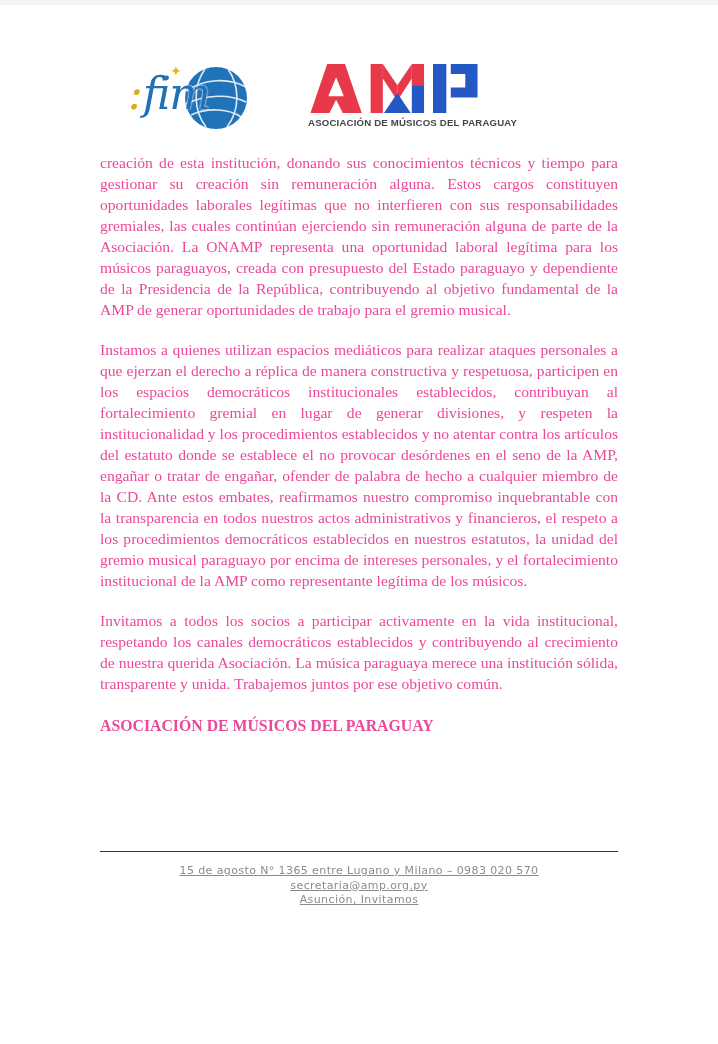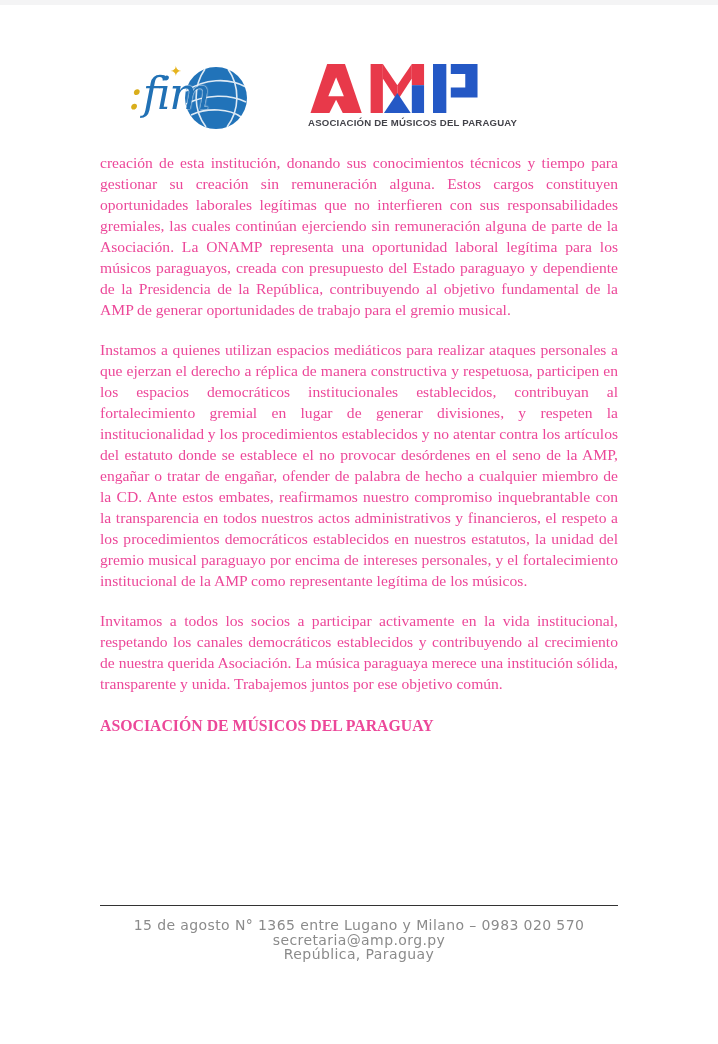--- a/index.html
+++ b/index.html
@@ -64,28 +64,29 @@
   .signature {
     margin-top: 21px;
     font-weight: bold;
     font-size: 15.8px;
     line-height: 22px;
     text-align: left;
   }
 
   
   .page-footer {
-    position: absolute; left: 100px; top: 905px;
+    position: absolute; left: 100px; top: 851px;
     width: 518px;
     text-align: center;
     font-family: "DejaVu Sans", sans-serif;
-    font-size: 14px;
+    font-size: 11px;
     color: #8b8b8b;
     letter-spacing: 0.4px;
     line-height: 14.6px;
+    text-decoration: underline;
   }
   .footer-rule {
     border: none;
     border-top: 1.5px solid #333333;
     margin: 0 0 12px 0;
   }
 </style>
 </head>
 <body>
 
@@ -135,14 +136,14 @@
 
   <div class="signature">
     <div>ASOCIACIÓN DE MÚSICOS DEL PARAGUAY</div>
   </div>
 </main>
 
 <footer class="page-footer">
   <hr class="footer-rule">
   <div>15 de agosto N° 1365 entre Lugano y Milano – 0983 020 570</div>
   <div>secretaria@amp.org.py</div>
-  <div>República, Paraguay</div>
+  <div>Asunción, Invitamos</div>
 </footer>
 
 </body></html>

